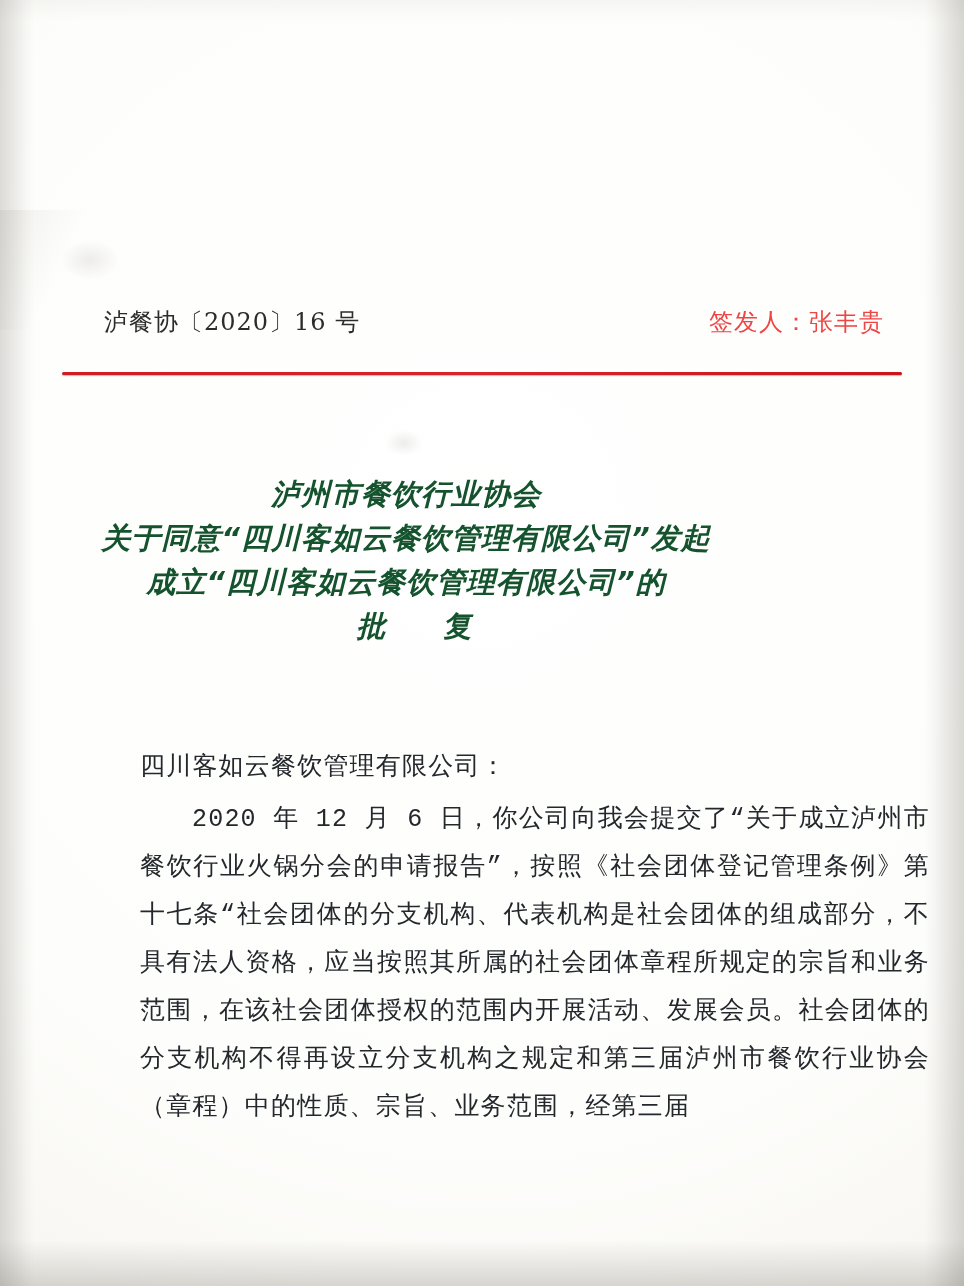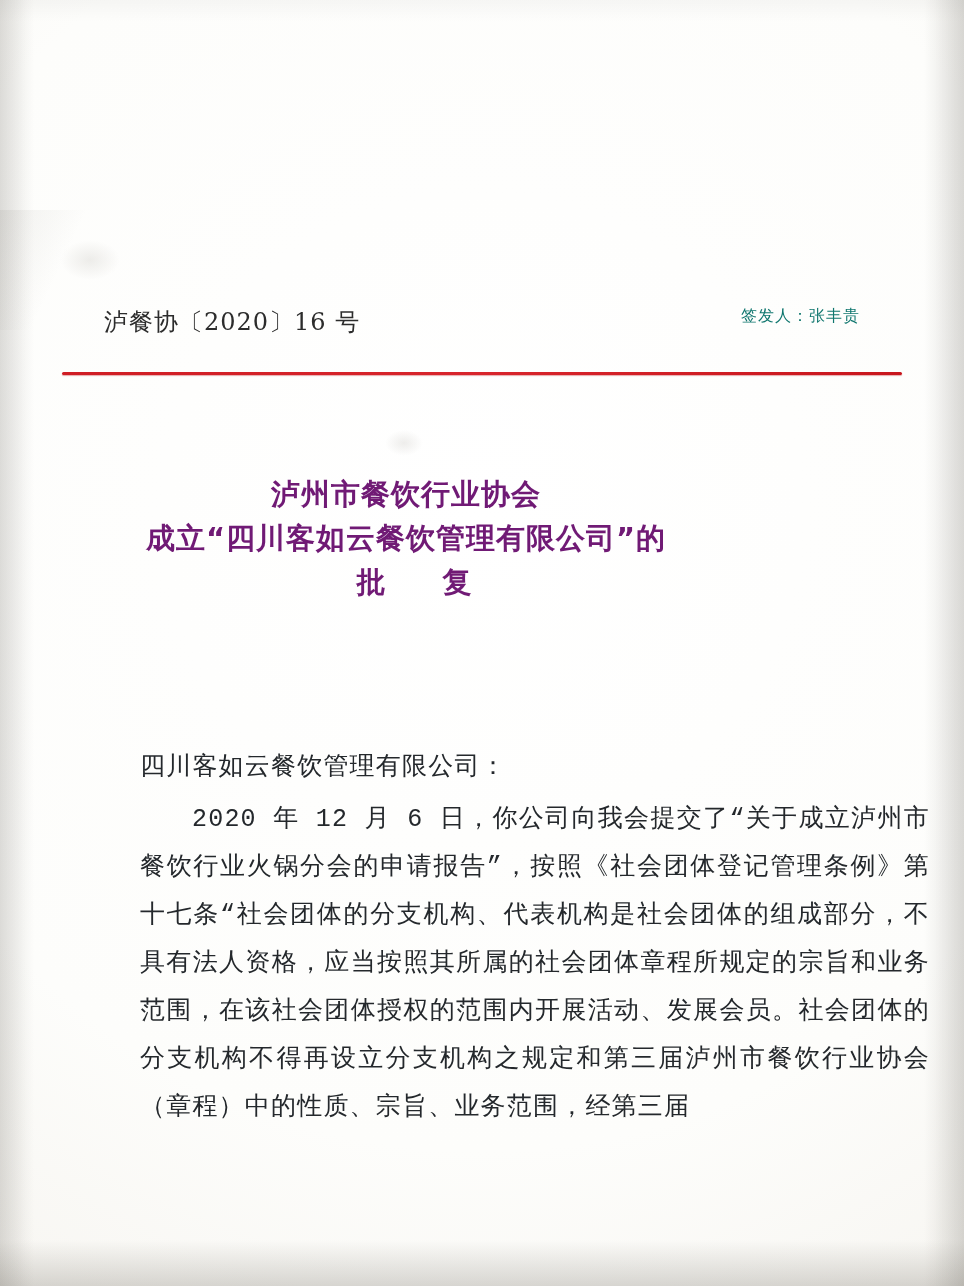--- a/index.html
+++ b/index.html
@@ -79,25 +79,25 @@
     position: absolute;
     left: 104px;
     top: 0;
     font-size: 24px;
     letter-spacing: 1px;
     color: #2c2c2c;
     text-align: center;
   }
   .signer {
     position: absolute;
-    right: 104px;
+    right: 80px;
     top: 0;
-    font-size: 16px;
+    font-size: 24px;
     letter-spacing: 1px;
-    color: #0f766e;
+    color: #ef4444;
     white-space: nowrap;
   }
 
   
   .red-rule {
     position: absolute;
     top: 372px;
     left: 62px;
     width: 840px;
     height: 3px;
@@ -108,21 +108,22 @@
 
   
   .title-block {
     position: absolute;
     top: 472px;
     left: 0;
     width: 812px;
     text-align: center;
     font-family: "DejaVu Sans", "Liberation Sans", sans-serif;
     font-weight: 700;
-    color: #701a75;
+    color: #14532d;
+    font-style: italic;
   }
   .title-line {
     font-size: 29px;
     line-height: 1.52;
     letter-spacing: 1px;
     white-space: nowrap;
   }
   .title-line.word-final {
     letter-spacing: 14px;
     padding-left: 24px;
@@ -206,20 +207,21 @@
 
   <div class="docnum-row">
     <div class="doc-number">泸餐协〔2020〕16 号</div>
     <div class="signer">签发人：张丰贵</div>
   </div>
 
   <div class="red-rule"></div>
 
   <div class="title-block">
     <div class="title-line">泸州市餐饮行业协会</div>
+    <div class="title-line">关于同意“四川客如云餐饮管理有限公司”发起</div>
     <div class="title-line">成立“四川客如云餐饮管理有限公司”的</div>
     <div class="title-line word-final">批　复</div>
   </div>
 
   <div class="body-block">
     <div class="addressee">四川客如云餐饮管理有限公司：</div>
     <div class="para">2020 年 12 月 6 日，你公司向我会提交了“关于成立泸州市餐饮行业火锅分会的申请报告”，按照《社会团体登记管理条例》第十七条“社会团体的分支机构、代表机构是社会团体的组成部分，不具有法人资格，应当按照其所属的社会团体章程所规定的宗旨和业务范围，在该社会团体授权的范围内开展活动、发展会员。社会团体的分支机构不得再设立分支机构之规定和第三届泸州市餐饮行业协会（章程）中的性质、宗旨、业务范围，经第三届</div>
   </div>
 
   <div class="edge-shadow-left"></div>

